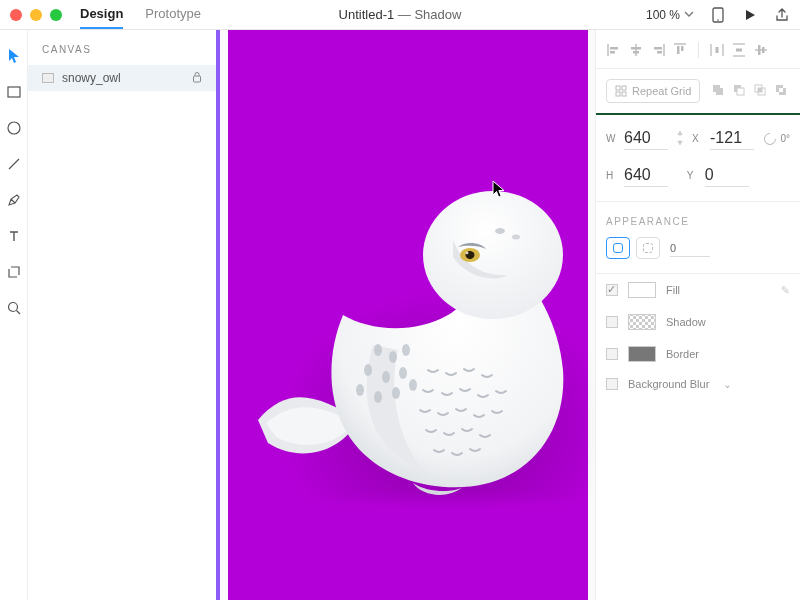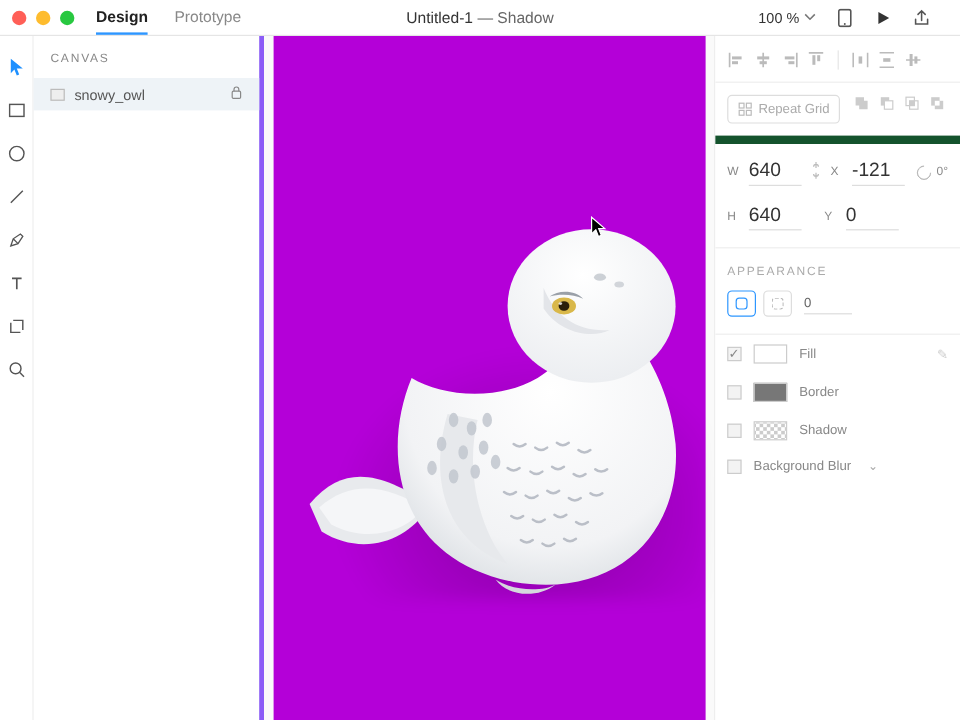--- a/index.html
+++ b/index.html
@@ -10,21 +10,21 @@
 .traffic { display: flex; gap: 8px; padding-left: 10px; }
 .dot { width: 12px; height: 12px; border-radius: 50%; }
 .dot.red { background: #ff5f57; }
 .dot.yellow { background: #febc2e; }
 .dot.green { background: #28c840; }
 .tabs { display: flex; margin-left: 18px; gap: 22px; }
 .tab { font-size: 13px; color: #888; padding: 6px 0; cursor: pointer; }
 .tab.active { color: #222; font-weight: 600; border-bottom: 2px solid #2d96ff; }
 .title-center { position: absolute; left: 50%; transform: translateX(-50%); color: #666; font-size: 13px; }
 .title-center .docname { color: #333; }
-.right-controls { margin-left: auto; display: flex; align-items: center; gap: 16px; padding-right: 24px; }
+.right-controls { margin-left: auto; display: flex; align-items: center; gap: 16px; padding-right: 10px; }
 .zoom { color: #333; font-size: 12px; display: flex; align-items: center; gap: 4px; }
 .icon-btn { width: 16px; height: 16px; color: #555; display: flex; align-items: center; justify-content: center; }
 
 
 .workspace { display: flex; height: 570px; }
 .tool-rail { width: 28px; border-right: 1px solid #eee; padding-top: 18px; display: flex; flex-direction: column; align-items: center; gap: 20px; }
 .tool { width: 16px; height: 16px; color: #555; display: flex; align-items: center; justify-content: center; }
 .tool.active { color: #1e90ff; }
 
 .layers-panel { width: 192px; border-right: 4px solid #8b5cf6; }
@@ -40,21 +40,21 @@
 .owl { position: absolute; left: 20px; top: 155px; width: 340px; height: 320px; }
 
 .cursor { position: absolute; left: 272px; top: 150px; width: 14px; height: 20px; z-index: 10; }
 
 .props-panel { width: 205px; border-left: 1px solid #eee; padding: 8px 0 0; color: #707070; font-size: 11px; overflow: hidden; }
 .align-row { display: flex; gap: 6px; padding: 4px 10px 10px; border-bottom: 1px solid #eee; }
 .align-group { display: flex; gap: 6px; }
 .align-divider { width: 1px; background: #e5e5e5; margin: 0 4px; }
 .align-icon { width: 16px; height: 16px; color: #bbb; }
 
-.repeat-row { display: flex; align-items: flex-start; gap: 8px; padding: 10px; border-bottom: 7px solid #14532d; }
+.repeat-row { display: flex; align-items: center; gap: 8px; padding: 10px; border-bottom: 2px solid #14532d; }
 .repeat-btn { border: 1px solid #ddd; border-radius: 4px; padding: 5px 8px; color: #aaa; font-size: 11px; display: flex; align-items: center; gap: 5px; }
 .bool-ops { display: flex; gap: 5px; margin-left: auto; }
 .bool-ops .align-icon { color: #ccc; }
 
 .dims { padding: 12px 10px 14px; border-bottom: 1px solid #eee; }
 .dim-row { display: flex; align-items: center; gap: 6px; margin-bottom: 14px; }
 .dim-label { width: 12px; color: #888; font-size: 10px; }
 .dim-field { border: none; border-bottom: 1px solid #ddd; width: 44px; font-size: 16px; color: #333; padding: 2px 0; }
 .link-lock { color: #bbb; font-size: 10px; padding: 0 2px; }
 .rotation { margin-left: auto; display: flex; align-items: center; gap: 4px; color: #888; font-size: 10px; }
@@ -381,27 +381,27 @@
     </div>
 
     <div class="style-row">
       <div class="chk on"></div>
       <div class="swatch white"></div>
       <span class="style-label">Fill</span>
       <span class="edit-pencil">✎</span>
     </div>
     <div class="style-row">
       <div class="chk"></div>
+      <div class="swatch check"></div>
+      <span class="style-label">Shadow</span>
+    </div>
+    <div class="style-row">
+      <div class="chk"></div>
       <div class="swatch gray"></div>
       <span class="style-label">Border</span>
-    </div>
-    <div class="style-row">
-      <div class="chk"></div>
-      <div class="swatch check"></div>
-      <span class="style-label">Shadow</span>
     </div>
     <div class="style-row">
       <div class="chk"></div>
       <span class="style-label">Background Blur</span>
       <span class="row-caret">⌄</span>
     </div>
   </div>
 </div>
 
 </body></html>

